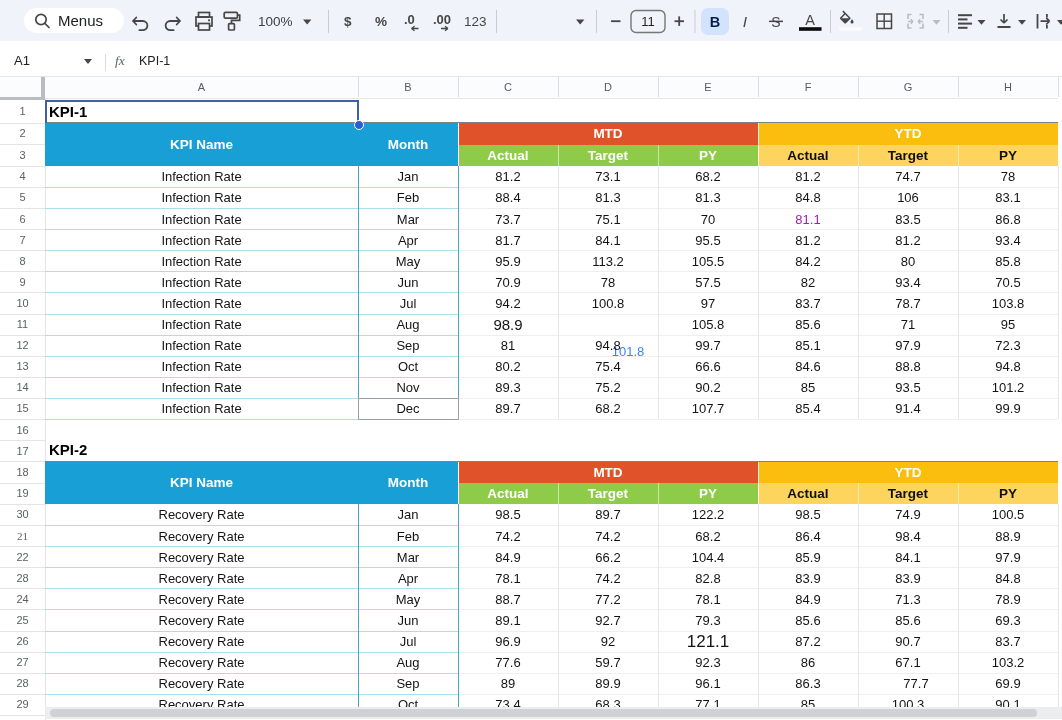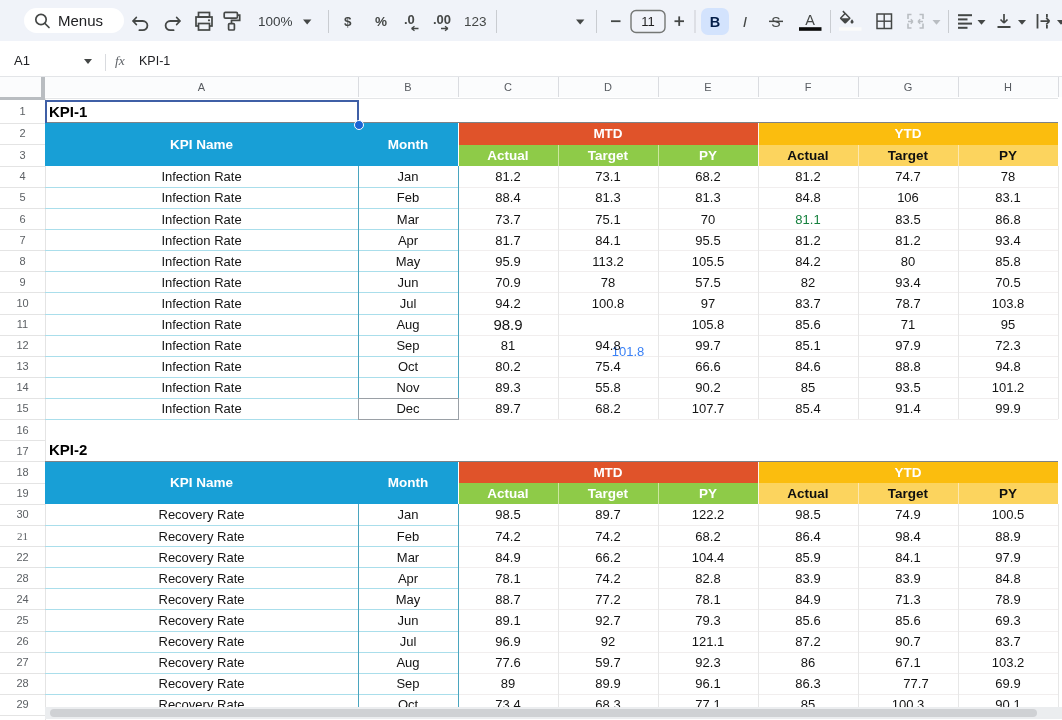--- a/index.html
+++ b/index.html
@@ -201,21 +201,21 @@
 <div style="position:absolute;left:758px;top:187.4px;width:100px;height:21.099999999999994px;line-height:21.099999999999994px;font-size:13px;color:#141414;font-weight:400;text-align:center;white-space:nowrap;">84.8</div>
 <div style="position:absolute;left:858px;top:187.4px;width:100px;height:21.099999999999994px;line-height:21.099999999999994px;font-size:13px;color:#141414;font-weight:400;text-align:center;white-space:nowrap;">106</div>
 <div style="position:absolute;left:958px;top:187.4px;width:100px;height:21.099999999999994px;line-height:21.099999999999994px;font-size:13px;color:#141414;font-weight:400;text-align:center;white-space:nowrap;">83.1</div>
 <div style="position:absolute;left:45px;top:208.0px;width:413px;height:1px;background:#aadeeb;"></div>
 <div style="position:absolute;left:458px;top:208.0px;width:600px;height:1px;background:#f1eeee;"></div>
 <div style="position:absolute;left:45px;top:208.5px;width:313px;height:21.100000000000023px;line-height:21.100000000000023px;font-size:13px;color:#141414;font-weight:400;text-align:center;white-space:nowrap;">Infection Rate</div>
 <div style="position:absolute;left:358px;top:208.5px;width:100px;height:21.100000000000023px;line-height:21.100000000000023px;font-size:13px;color:#141414;font-weight:400;text-align:center;white-space:nowrap;">Mar</div>
 <div style="position:absolute;left:458px;top:208.5px;width:100px;height:21.100000000000023px;line-height:21.100000000000023px;font-size:13px;color:#141414;font-weight:400;text-align:center;white-space:nowrap;">73.7</div>
 <div style="position:absolute;left:558px;top:208.5px;width:100px;height:21.100000000000023px;line-height:21.100000000000023px;font-size:13px;color:#141414;font-weight:400;text-align:center;white-space:nowrap;">75.1</div>
 <div style="position:absolute;left:658px;top:208.5px;width:100px;height:21.100000000000023px;line-height:21.100000000000023px;font-size:13px;color:#141414;font-weight:400;text-align:center;white-space:nowrap;">70</div>
-<div style="position:absolute;left:758px;top:208.5px;width:100px;height:22px;line-height:21.100000000000023px;font-size:13px;color:#15803d;font-weight:400;text-align:center;white-space:nowrap;">81.1</div>
+<div style="position:absolute;left:758px;top:208.5px;width:100px;height:22px;line-height:21.100000000000023px;font-size:13px;color:#a21caf;font-weight:400;text-align:center;white-space:nowrap;">81.1</div>
 <div style="position:absolute;left:858px;top:208.5px;width:100px;height:21.100000000000023px;line-height:21.100000000000023px;font-size:13px;color:#141414;font-weight:400;text-align:center;white-space:nowrap;">83.5</div>
 <div style="position:absolute;left:958px;top:208.5px;width:100px;height:21.100000000000023px;line-height:21.100000000000023px;font-size:13px;color:#141414;font-weight:400;text-align:center;white-space:nowrap;">86.8</div>
 <div style="position:absolute;left:45px;top:229.10000000000002px;width:413px;height:1px;background:#aadeeb;"></div>
 <div style="position:absolute;left:458px;top:229.10000000000002px;width:600px;height:1px;background:#f1eeee;"></div>
 <div style="position:absolute;left:45px;top:229.60000000000002px;width:313px;height:21.099999999999994px;line-height:21.099999999999994px;font-size:13px;color:#141414;font-weight:400;text-align:center;white-space:nowrap;">Infection Rate</div>
 <div style="position:absolute;left:358px;top:229.60000000000002px;width:100px;height:21.099999999999994px;line-height:21.099999999999994px;font-size:13px;color:#141414;font-weight:400;text-align:center;white-space:nowrap;">Apr</div>
 <div style="position:absolute;left:458px;top:229.60000000000002px;width:100px;height:21.099999999999994px;line-height:21.099999999999994px;font-size:13px;color:#141414;font-weight:400;text-align:center;white-space:nowrap;">81.7</div>
 <div style="position:absolute;left:558px;top:229.60000000000002px;width:100px;height:21.099999999999994px;line-height:21.099999999999994px;font-size:13px;color:#141414;font-weight:400;text-align:center;white-space:nowrap;">84.1</div>
 <div style="position:absolute;left:658px;top:229.60000000000002px;width:100px;height:21.099999999999994px;line-height:21.099999999999994px;font-size:13px;color:#141414;font-weight:400;text-align:center;white-space:nowrap;">95.5</div>
 <div style="position:absolute;left:758px;top:229.60000000000002px;width:100px;height:21.099999999999994px;line-height:21.099999999999994px;font-size:13px;color:#141414;font-weight:400;text-align:center;white-space:nowrap;">81.2</div>
@@ -279,21 +279,21 @@
 <div style="position:absolute;left:558px;top:356.20000000000005px;width:100px;height:21.099999999999966px;line-height:21.099999999999966px;font-size:13px;color:#141414;font-weight:400;text-align:center;white-space:nowrap;">75.4</div>
 <div style="position:absolute;left:658px;top:356.20000000000005px;width:100px;height:21.099999999999966px;line-height:21.099999999999966px;font-size:13px;color:#141414;font-weight:400;text-align:center;white-space:nowrap;">66.6</div>
 <div style="position:absolute;left:758px;top:356.20000000000005px;width:100px;height:21.099999999999966px;line-height:21.099999999999966px;font-size:13px;color:#141414;font-weight:400;text-align:center;white-space:nowrap;">84.6</div>
 <div style="position:absolute;left:858px;top:356.20000000000005px;width:100px;height:21.099999999999966px;line-height:21.099999999999966px;font-size:13px;color:#141414;font-weight:400;text-align:center;white-space:nowrap;">88.8</div>
 <div style="position:absolute;left:958px;top:356.20000000000005px;width:100px;height:21.099999999999966px;line-height:21.099999999999966px;font-size:13px;color:#141414;font-weight:400;text-align:center;white-space:nowrap;">94.8</div>
 <div style="position:absolute;left:45px;top:376.8px;width:413px;height:1px;background:#aadeeb;"></div>
 <div style="position:absolute;left:458px;top:376.8px;width:600px;height:1px;background:#f1eeee;"></div>
 <div style="position:absolute;left:45px;top:377.3px;width:313px;height:21.100000000000023px;line-height:21.100000000000023px;font-size:13px;color:#141414;font-weight:400;text-align:center;white-space:nowrap;">Infection Rate</div>
 <div style="position:absolute;left:358px;top:377.3px;width:100px;height:21.100000000000023px;line-height:21.100000000000023px;font-size:13px;color:#141414;font-weight:400;text-align:center;white-space:nowrap;">Nov</div>
 <div style="position:absolute;left:458px;top:377.3px;width:100px;height:21.100000000000023px;line-height:21.100000000000023px;font-size:13px;color:#141414;font-weight:400;text-align:center;white-space:nowrap;">89.3</div>
-<div style="position:absolute;left:558px;top:377.3px;width:100px;height:21.100000000000023px;line-height:21.100000000000023px;font-size:13px;color:#141414;font-weight:400;text-align:center;white-space:nowrap;">55.8</div>
+<div style="position:absolute;left:558px;top:377.3px;width:100px;height:21.100000000000023px;line-height:21.100000000000023px;font-size:13px;color:#141414;font-weight:400;text-align:center;white-space:nowrap;">75.2</div>
 <div style="position:absolute;left:658px;top:377.3px;width:100px;height:21.100000000000023px;line-height:21.100000000000023px;font-size:13px;color:#141414;font-weight:400;text-align:center;white-space:nowrap;">90.2</div>
 <div style="position:absolute;left:758px;top:377.3px;width:100px;height:21.100000000000023px;line-height:21.100000000000023px;font-size:13px;color:#141414;font-weight:400;text-align:center;white-space:nowrap;">85</div>
 <div style="position:absolute;left:858px;top:377.3px;width:100px;height:21.100000000000023px;line-height:21.100000000000023px;font-size:13px;color:#141414;font-weight:400;text-align:center;white-space:nowrap;">93.5</div>
 <div style="position:absolute;left:958px;top:377.3px;width:100px;height:21.100000000000023px;line-height:21.100000000000023px;font-size:13px;color:#141414;font-weight:400;text-align:center;white-space:nowrap;">101.2</div>
 <div style="position:absolute;left:45px;top:397.90000000000003px;width:413px;height:1px;background:#aadeeb;"></div>
 <div style="position:absolute;left:458px;top:397.90000000000003px;width:600px;height:1px;background:#f1eeee;"></div>
 <div style="position:absolute;left:45px;top:398.40000000000003px;width:313px;height:21.099999999999966px;line-height:21.099999999999966px;font-size:13px;color:#141414;font-weight:400;text-align:center;white-space:nowrap;">Infection Rate</div>
 <div style="position:absolute;left:358px;top:398.40000000000003px;width:100px;height:21.099999999999966px;line-height:21.099999999999966px;font-size:13px;color:#141414;font-weight:400;text-align:center;white-space:nowrap;">Dec</div>
 <div style="position:absolute;left:458px;top:398.40000000000003px;width:100px;height:21.099999999999966px;line-height:21.099999999999966px;font-size:13px;color:#141414;font-weight:400;text-align:center;white-space:nowrap;">89.7</div>
 <div style="position:absolute;left:558px;top:398.40000000000003px;width:100px;height:21.099999999999966px;line-height:21.099999999999966px;font-size:13px;color:#141414;font-weight:400;text-align:center;white-space:nowrap;">68.2</div>
@@ -368,21 +368,21 @@
 <div style="position:absolute;left:658px;top:609.9px;width:100px;height:21.100000000000023px;line-height:21.100000000000023px;font-size:13px;color:#141414;font-weight:400;text-align:center;white-space:nowrap;">79.3</div>
 <div style="position:absolute;left:758px;top:609.9px;width:100px;height:21.100000000000023px;line-height:21.100000000000023px;font-size:13px;color:#141414;font-weight:400;text-align:center;white-space:nowrap;">85.6</div>
 <div style="position:absolute;left:858px;top:609.9px;width:100px;height:21.100000000000023px;line-height:21.100000000000023px;font-size:13px;color:#141414;font-weight:400;text-align:center;white-space:nowrap;">85.6</div>
 <div style="position:absolute;left:958px;top:609.9px;width:100px;height:21.100000000000023px;line-height:21.100000000000023px;font-size:13px;color:#141414;font-weight:400;text-align:center;white-space:nowrap;">69.3</div>
 <div style="position:absolute;left:45px;top:630.5px;width:413px;height:1px;background:#aadeeb;"></div>
 <div style="position:absolute;left:458px;top:630.5px;width:600px;height:1px;background:#f1eeee;"></div>
 <div style="position:absolute;left:45px;top:631.0px;width:313px;height:21.100000000000023px;line-height:21.100000000000023px;font-size:13px;color:#141414;font-weight:400;text-align:center;white-space:nowrap;">Recovery Rate</div>
 <div style="position:absolute;left:358px;top:631.0px;width:100px;height:21.100000000000023px;line-height:21.100000000000023px;font-size:13px;color:#141414;font-weight:400;text-align:center;white-space:nowrap;">Jul</div>
 <div style="position:absolute;left:458px;top:631.0px;width:100px;height:21.100000000000023px;line-height:21.100000000000023px;font-size:13px;color:#141414;font-weight:400;text-align:center;white-space:nowrap;">96.9</div>
 <div style="position:absolute;left:558px;top:631.0px;width:100px;height:21.100000000000023px;line-height:21.100000000000023px;font-size:13px;color:#141414;font-weight:400;text-align:center;white-space:nowrap;">92</div>
-<div style="position:absolute;left:658px;top:631.0px;width:100px;height:21.100000000000023px;line-height:21.100000000000023px;font-size:13px;color:#141414;font-weight:400;text-align:center;white-space:nowrap;">121.1</div>
+<div style="position:absolute;left:658px;top:631.0px;width:100px;height:21.100000000000023px;line-height:21.100000000000023px;font-size:17px;color:#141414;font-weight:400;text-align:center;white-space:nowrap;">121.1</div>
 <div style="position:absolute;left:758px;top:631.0px;width:100px;height:21.100000000000023px;line-height:21.100000000000023px;font-size:13px;color:#141414;font-weight:400;text-align:center;white-space:nowrap;">87.2</div>
 <div style="position:absolute;left:858px;top:631.0px;width:100px;height:21.100000000000023px;line-height:21.100000000000023px;font-size:13px;color:#141414;font-weight:400;text-align:center;white-space:nowrap;">90.7</div>
 <div style="position:absolute;left:958px;top:631.0px;width:100px;height:21.100000000000023px;line-height:21.100000000000023px;font-size:13px;color:#141414;font-weight:400;text-align:center;white-space:nowrap;">83.7</div>
 <div style="position:absolute;left:45px;top:651.6px;width:413px;height:1px;background:#aadeeb;"></div>
 <div style="position:absolute;left:458px;top:651.6px;width:600px;height:1px;background:#f1eeee;"></div>
 <div style="position:absolute;left:45px;top:652.1px;width:313px;height:21.100000000000023px;line-height:21.100000000000023px;font-size:13px;color:#141414;font-weight:400;text-align:center;white-space:nowrap;">Recovery Rate</div>
 <div style="position:absolute;left:358px;top:652.1px;width:100px;height:21.100000000000023px;line-height:21.100000000000023px;font-size:13px;color:#141414;font-weight:400;text-align:center;white-space:nowrap;">Aug</div>
 <div style="position:absolute;left:458px;top:652.1px;width:100px;height:21.100000000000023px;line-height:21.100000000000023px;font-size:13px;color:#141414;font-weight:400;text-align:center;white-space:nowrap;">77.6</div>
 <div style="position:absolute;left:558px;top:652.1px;width:100px;height:21.100000000000023px;line-height:21.100000000000023px;font-size:13px;color:#141414;font-weight:400;text-align:center;white-space:nowrap;">59.7</div>
 <div style="position:absolute;left:658px;top:652.1px;width:100px;height:21.100000000000023px;line-height:21.100000000000023px;font-size:13px;color:#141414;font-weight:400;text-align:center;white-space:nowrap;">92.3</div>

